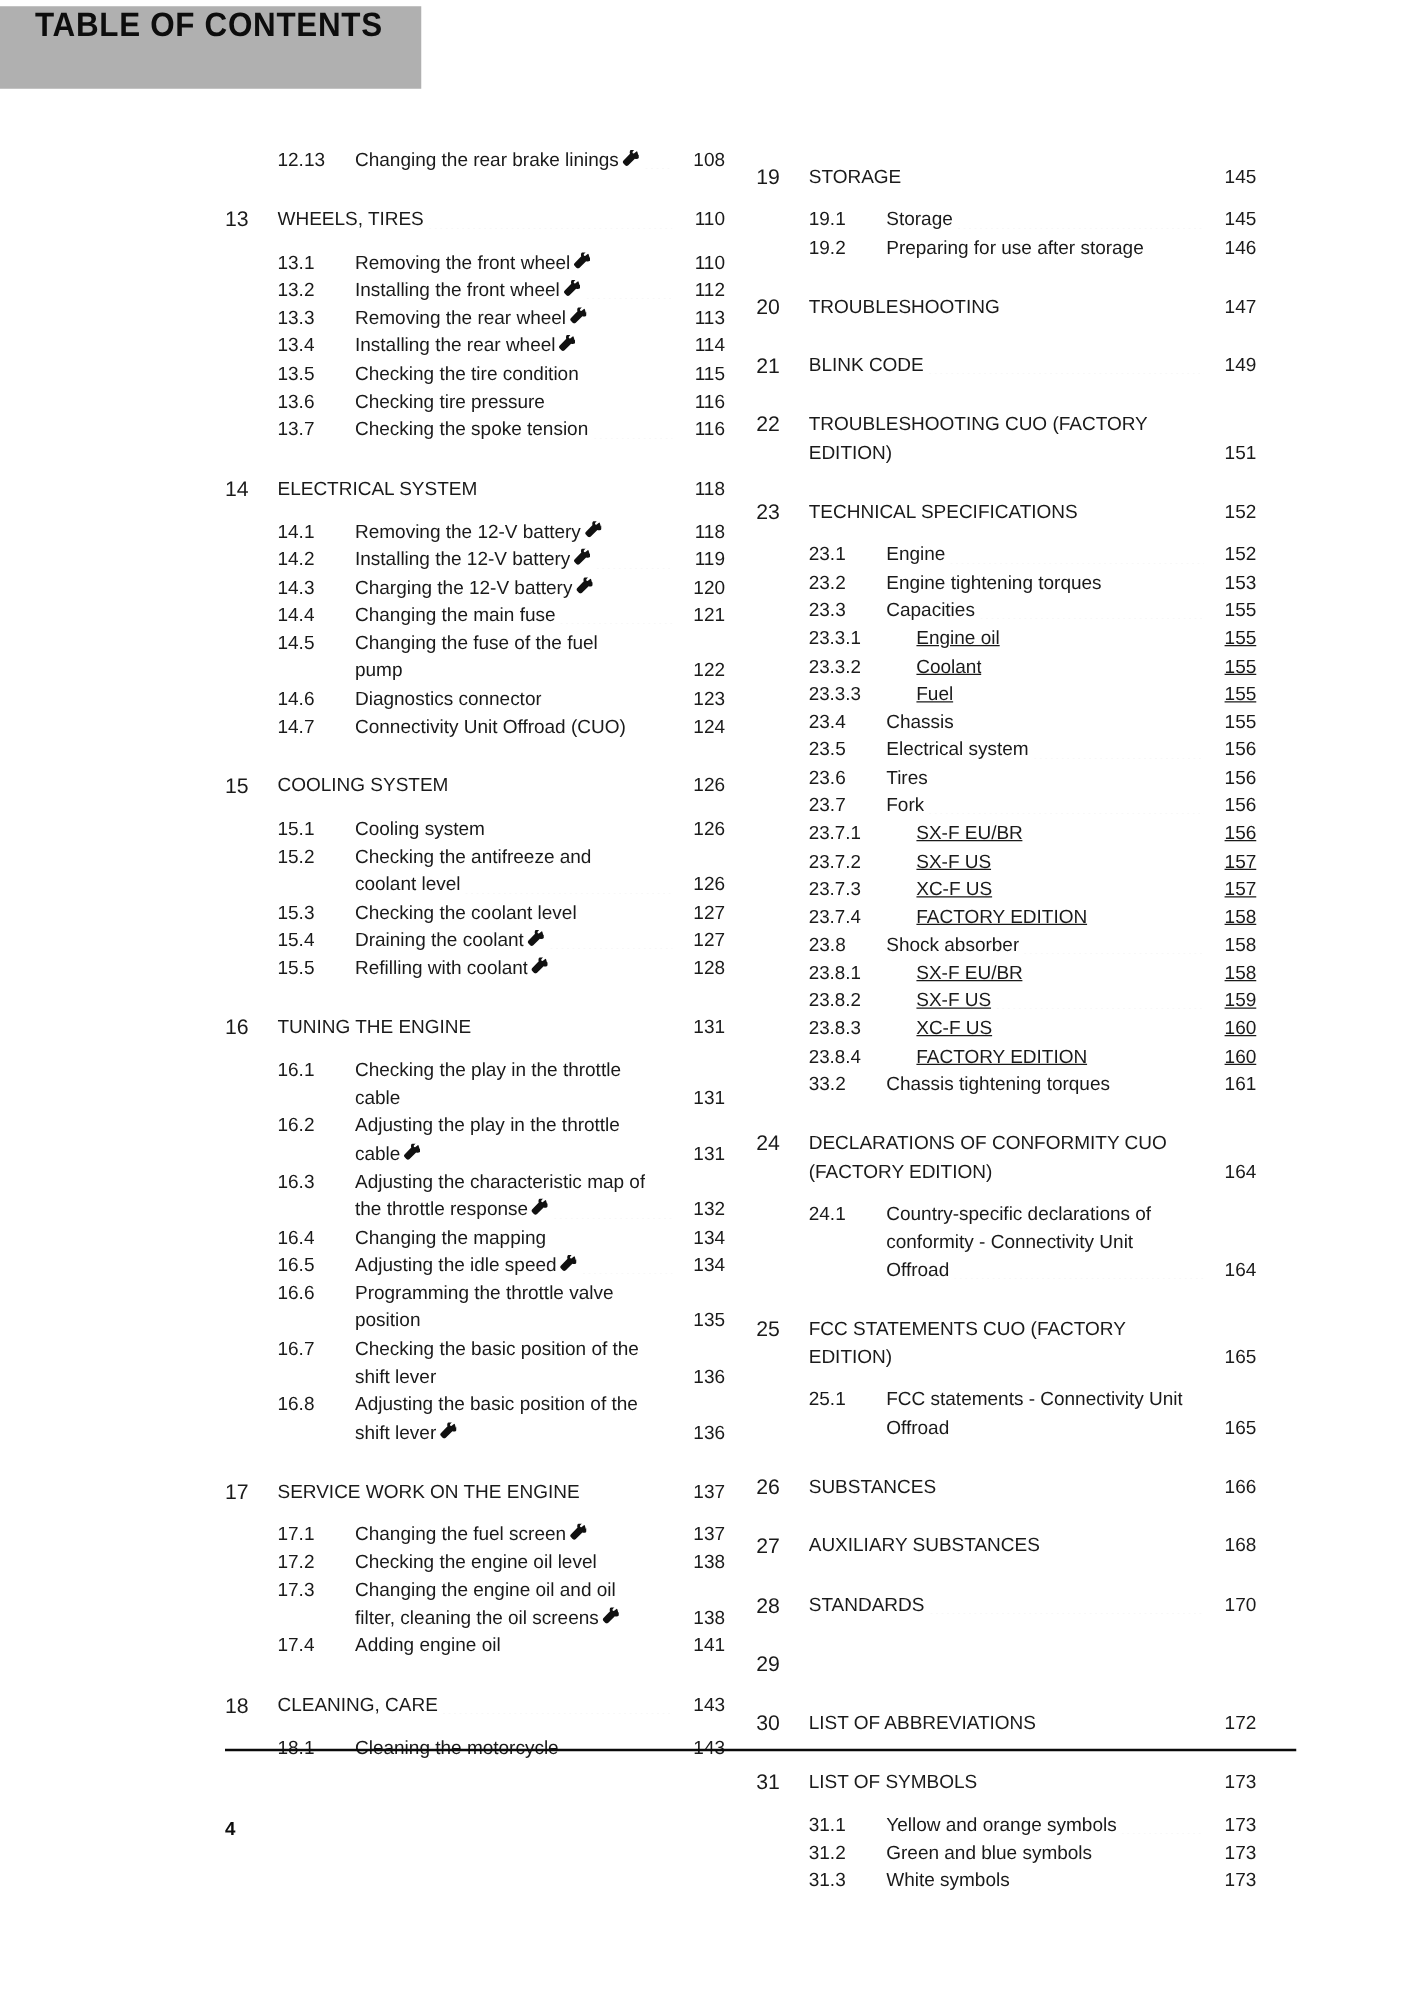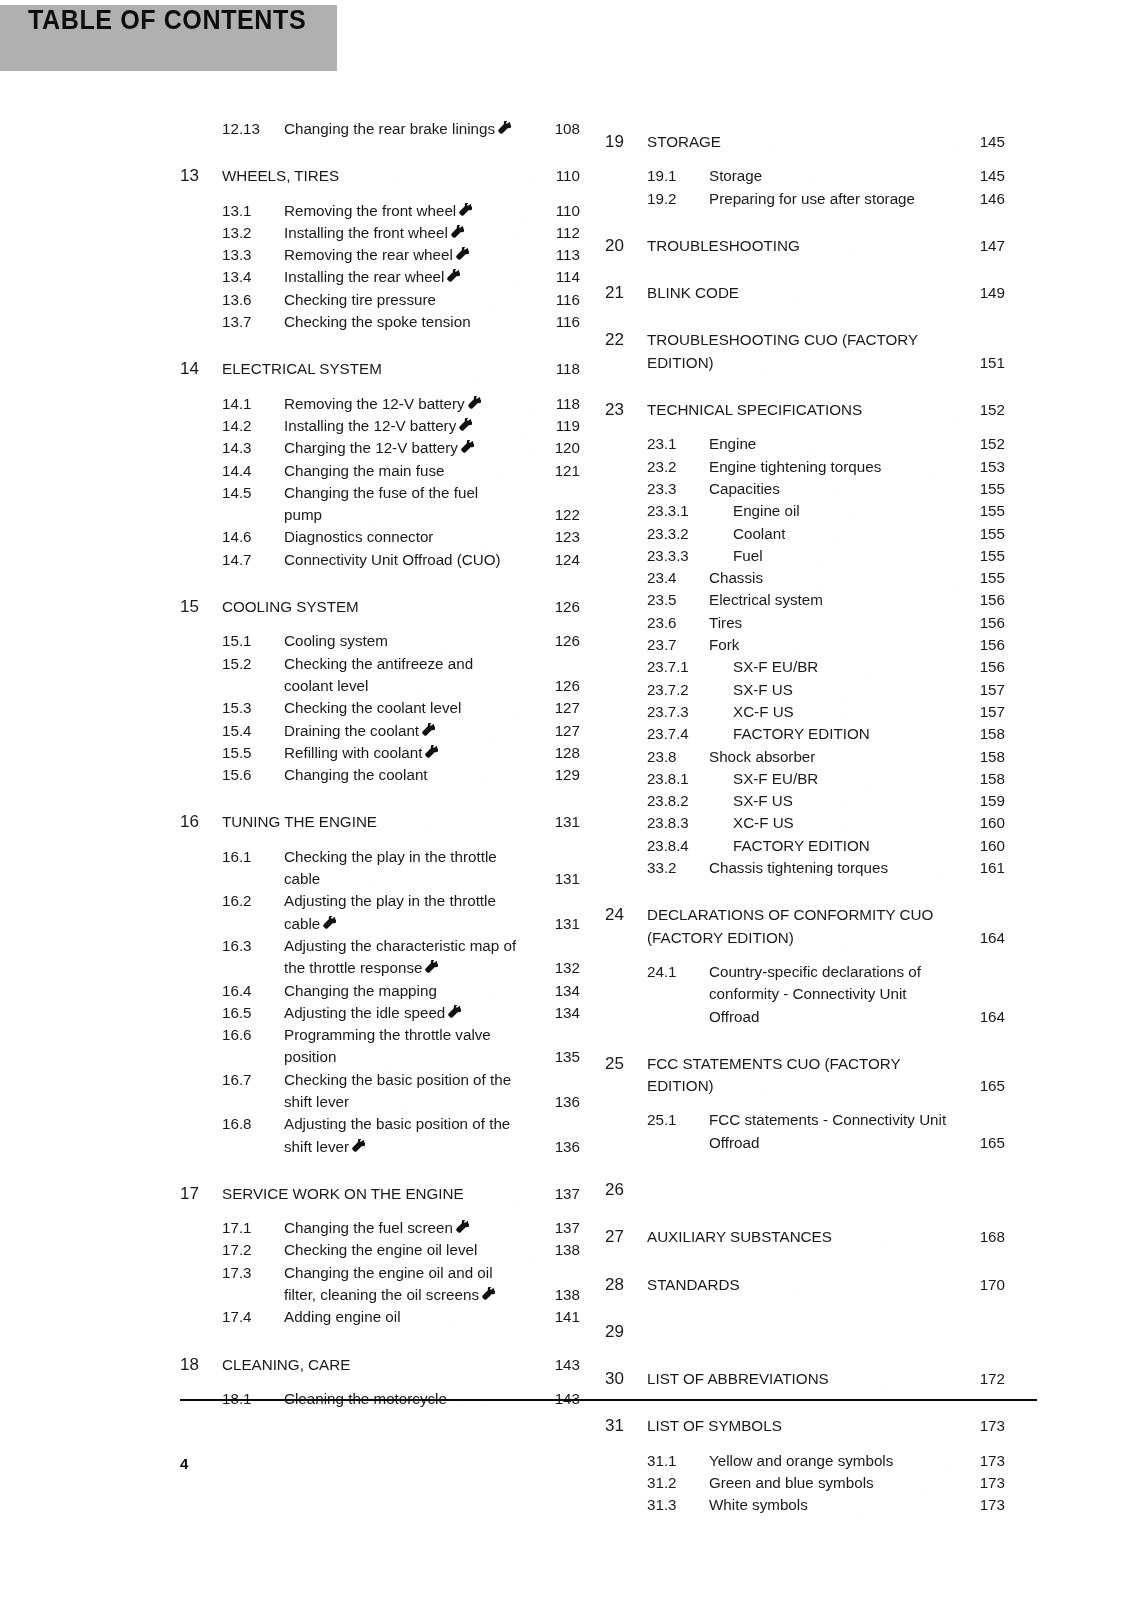--- a/index.html
+++ b/index.html
@@ -79,20 +79,21 @@
     flex:0 0 62px;
     margin-left:42px;
     font-size:15px;
   }
   .row.lvl3 .body{
     flex:1 1 auto;
     display:flex;
     align-items:flex-start;
     min-width:0;
     padding-left:24px;
+    text-decoration:underline;
   }
   .group-gap{height:12px;}
   .pg{
     flex:0 0 auto;
     width:34px;
     text-align:right;
     margin-left:6px;
     white-space:nowrap;
   }
   
@@ -249,20 +250,32 @@
                   <path fill="#111" d="M14.6 1.6a.6.6 0 0 0-.9-.2l-2.5 2.0-1.1-.3-.3-1.1 2.0-2.5a.6.6 0 0 0-.4-1.0c-2.3-.2-4.3 1.6-4.3 3.9 0 .5.1 1.0.3 1.4L1.0 10.3a2.2 2.2 0 0 0 0 3.1l1.6 1.6a2.2 2.2 0 0 0 3.1 0l6.5-6.4c.4.2.9.3 1.4.3 2.3 0 4.1-2.0 3.9-4.3a.6.6 0 0 0-1.0-.4l-.9 1.0z"></path>
                 </svg>
               </span>
               <span class="dots"></span>
               <span class="pg">114</span>
             </div>
           </div>
         </div>
       </div>
       <div class="row lvl2">
+        <span class="num">13.5</span>
+        <div class="body">
+          <div class="wrapbody">
+            <div class="lineflex">
+              <span class="lbl">Checking the tire condition</span>
+              <span class="dots"></span>
+              <span class="pg">115</span>
+            </div>
+          </div>
+        </div>
+      </div>
+      <div class="row lvl2">
         <span class="num">13.6</span>
         <div class="body">
           <div class="wrapbody">
             <div class="lineflex">
               <span class="lbl">Checking tire pressure</span>
               <span class="dots"></span>
               <span class="pg">116</span>
             </div>
           </div>
         </div>
@@ -471,32 +484,20 @@
           <div class="wrapbody">
             <div class="lineflex">
               <span class="lbl">Refilling with coolant</span>
               <span class="wrench">
                 <svg viewBox="0 0 16 16" width="13" height="13" aria-hidden="true">
                   <path fill="#111" d="M14.6 1.6a.6.6 0 0 0-.9-.2l-2.5 2.0-1.1-.3-.3-1.1 2.0-2.5a.6.6 0 0 0-.4-1.0c-2.3-.2-4.3 1.6-4.3 3.9 0 .5.1 1.0.3 1.4L1.0 10.3a2.2 2.2 0 0 0 0 3.1l1.6 1.6a2.2 2.2 0 0 0 3.1 0l6.5-6.4c.4.2.9.3 1.4.3 2.3 0 4.1-2.0 3.9-4.3a.6.6 0 0 0-1.0-.4l-.9 1.0z"></path>
                 </svg>
               </span>
               <span class="dots"></span>
               <span class="pg">128</span>
-            </div>
-          </div>
-        </div>
-      </div>
-      <div class="row lvl2">
-        <span class="num">15.6</span>
-        <div class="body">
-          <div class="wrapbody">
-            <div class="lineflex">
-              <span class="lbl">Changing the coolant</span>
-              <span class="dots"></span>
-              <span class="pg">129</span>
             </div>
           </div>
         </div>
       </div>
       <div class="group-gap"></div>
       <div class="row lvl1">
         <span class="num">16</span>
         <div class="body">
           <div class="wrapbody">
             <div class="lineflex">
@@ -1141,20 +1142,29 @@
               <span class="lbl">Offroad</span>
               <span class="dots"></span>
               <span class="pg">165</span>
             </div>
           </div>
         </div>
       </div>
       <div class="group-gap"></div>
       <div class="row lvl1">
         <span class="num">26</span>
+        <div class="body">
+          <div class="wrapbody">
+            <div class="lineflex">
+              <span class="lbl">SUBSTANCES</span>
+              <span class="dots"></span>
+              <span class="pg">166</span>
+            </div>
+          </div>
+        </div>
       </div>
       <div class="group-gap"></div>
       <div class="row lvl1">
         <span class="num">27</span>
         <div class="body">
           <div class="wrapbody">
             <div class="lineflex">
               <span class="lbl">AUXILIARY SUBSTANCES</span>
               <span class="dots"></span>
               <span class="pg">168</span>

